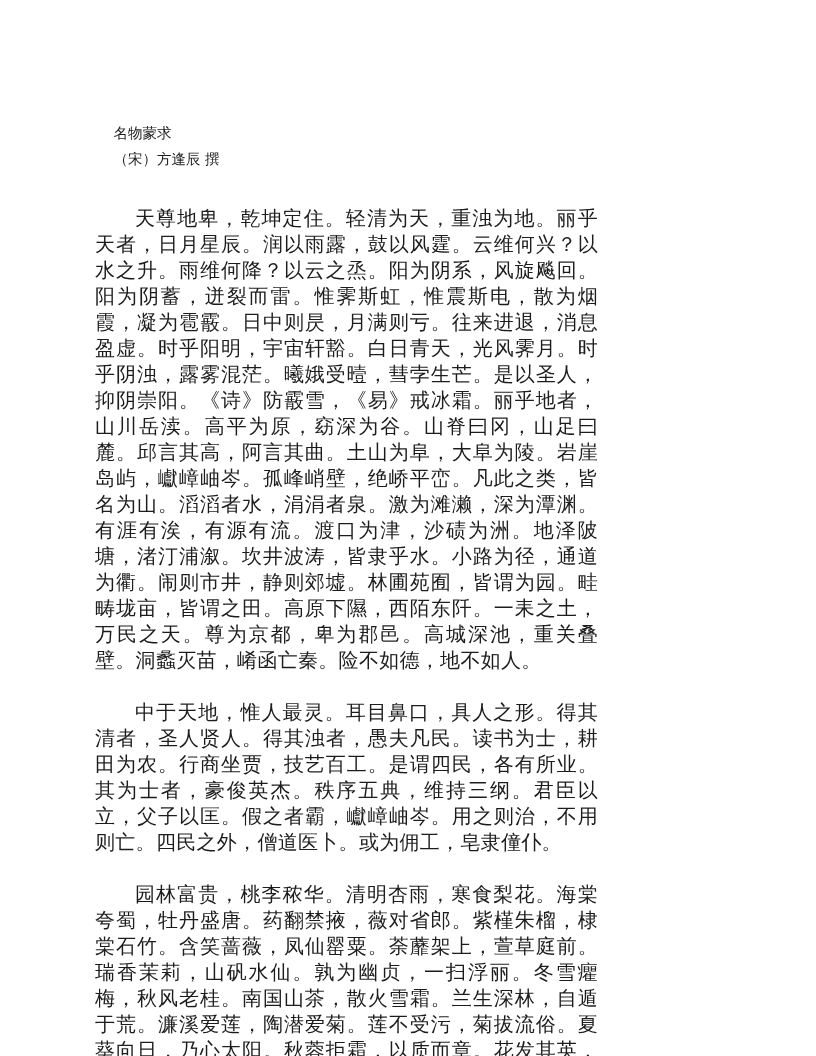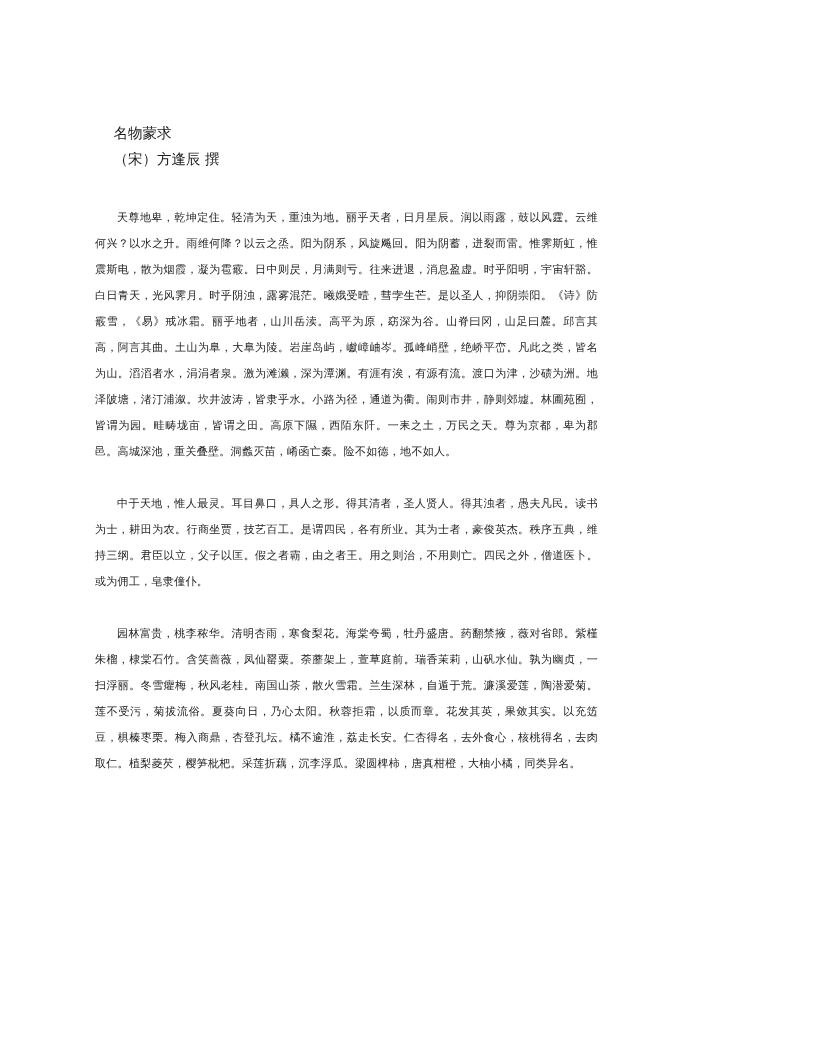--- a/index.html
+++ b/index.html
@@ -21,37 +21,37 @@
   .title-line {
     font-size: 14.5px;
     line-height: 26px;
     margin: 0 0 7px 0;
     white-space: pre;
   }
   .title-line .doc-title {
     margin-right: 2.2em;
   }
   .body-text p {
-    font-size: 11px;
+    font-size: 20px;
     line-height: 26px;
     margin: 0 0 26px 0;
     text-align: justify;
     text-justify: inter-ideograph;
     text-indent: 2em;
     letter-spacing: 0.3px;
   }
 </style>
 </head>
 <body>
 
 <div class="page">
   <div class="title-line">
     <span class="doc-title">名物蒙求</span>
     <span class="doc-author">（宋）方逢辰 撰</span>
   </div>
 
   <div class="body-text">
 
   <p>天尊地卑，乾坤定住。轻清为天，重浊为地。丽乎天者，日月星辰。润以雨露，鼓以风霆。云维何兴？以水之升。雨维何降？以云之烝。阳为阴系，风旋飚回。阳为阴蓄，迸裂而雷。惟霁斯虹，惟震斯电，散为烟霞，凝为雹霰。日中则昃，月满则亏。往来进退，消息盈虚。时乎阳明，宇宙轩豁。白日青天，光风霁月。时乎阴浊，露雾混茫。曦娥受曀，彗孛生芒。是以圣人，抑阴崇阳。《诗》防霰雪，《易》戒冰霜。丽乎地者，山川岳渎。高平为原，窈深为谷。山脊曰冈，山足曰麓。邱言其高，阿言其曲。土山为阜，大阜为陵。岩崖岛屿，巘嶂岫岑。孤峰峭壁，绝峤平峦。凡此之类，皆名为山。滔滔者水，涓涓者泉。激为滩濑，深为潭渊。有涯有涘，有源有流。渡口为津，沙碛为洲。地泽陂塘，渚汀浦溆。坎井波涛，皆隶乎水。小路为径，通道为衢。闹则市井，静则郊墟。林圃苑囿，皆谓为园。畦畴垅亩，皆谓之田。高原下隰，西陌东阡。一耒之土，万民之天。尊为京都，卑为郡邑。高城深池，重关叠壁。洞蠡灭苗，崤函亡秦。险不如德，地不如人。</p>
-      <p>中于天地，惟人最灵。耳目鼻口，具人之形。得其清者，圣人贤人。得其浊者，愚夫凡民。读书为士，耕田为农。行商坐贾，技艺百工。是谓四民，各有所业。其为士者，豪俊英杰。秩序五典，维持三纲。君臣以立，父子以匡。假之者霸，由之者王。用之则治，不用则亡。四民之外，僧道医卜。或为佣工，皂隶僮仆。</p>
+      <p>中于天地，惟人最灵。耳目鼻口，具人之形。得其清者，圣人贤人。得其浊者，愚夫凡民。读书为士，耕田为农。行商坐贾，技艺百工。是谓四民，各有所业。其为士者，豪俊英杰。秩序五典，维持三纲。君臣以立，父子以匡。假之者霸，巘嶂岫岑。用之则治，不用则亡。四民之外，僧道医卜。或为佣工，皂隶僮仆。</p>
       <p>园林富贵，桃李秾华。清明杏雨，寒食梨花。海棠夸蜀，牡丹盛唐。药翻禁掖，薇对省郎。紫槿朱榴，棣棠石竹。含笑蔷薇，凤仙罂粟。荼蘼架上，萱草庭前。瑞香茉莉，山矾水仙。孰为幽贞，一扫浮丽。冬雪癯梅，秋风老桂。南国山茶，散火雪霜。兰生深林，自遁于荒。濂溪爱莲，陶潜爱菊。莲不受污，菊拔流俗。夏葵向日，乃心太阳。秋蓉拒霜，以质而章。花发其英，果敛其实。以充笾豆，椇榛枣栗。梅入商鼎，杏登孔坛。橘不逾淮，荔走长安。仁杏得名，去外食心，核桃得名，去肉取仁。植梨菱芡，樱笋枇杷。采莲折藕，沉李浮瓜。梁圆椑柿，唐真柑橙，大柚小橘，同类异名。</p>
     </div>
 </div>
 
 </body></html>

